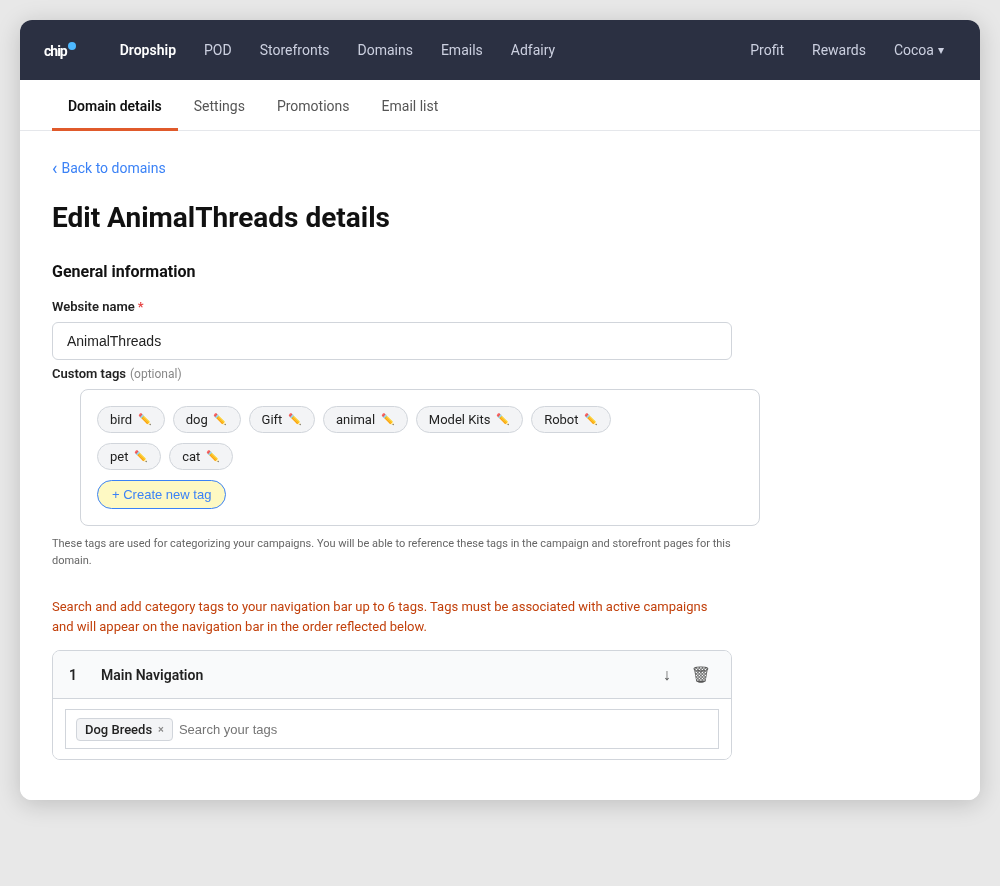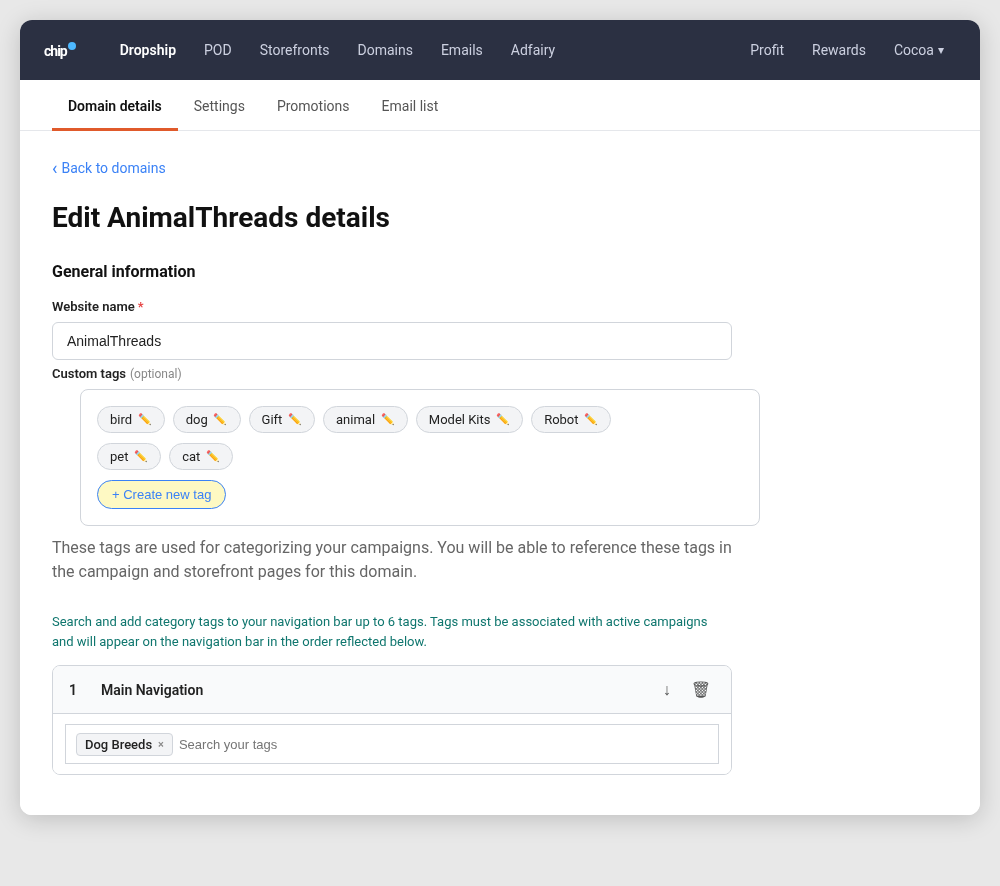--- a/index.html
+++ b/index.html
@@ -180,21 +180,21 @@
       border: 1.5px solid #3b82f6;
       border-radius: 20px;
       padding: 6px 14px;
       font-size: 13px;
       color: #3b82f6;
       background: #fef9c3;
       cursor: pointer;
       font-weight: 500;
     }
     .tags-hint {
-      font-size: 16px;
+      font-size: 11px;
       color: #666;
       line-height: 1.5;
       width: 680px;
       max-width: 100%;
       margin-bottom: 28px;
     }
 
     
     .section-header {
       display: flex;
@@ -203,21 +203,21 @@
       width: 680px;
       max-width: 100%;
       margin-bottom: 6px;
     }
     .nav-count {
       font-size: 13px;
       color: #888;
     }
     .nav-hint {
       font-size: 13px;
-      color: #0f766e;
+      color: #c2410c;
       line-height: 1.5;
       width: 680px;
       max-width: 100%;
       margin-bottom: 14px;
     }
 
     
     .nav-item-box {
       width: 680px;
       max-width: 100%;

